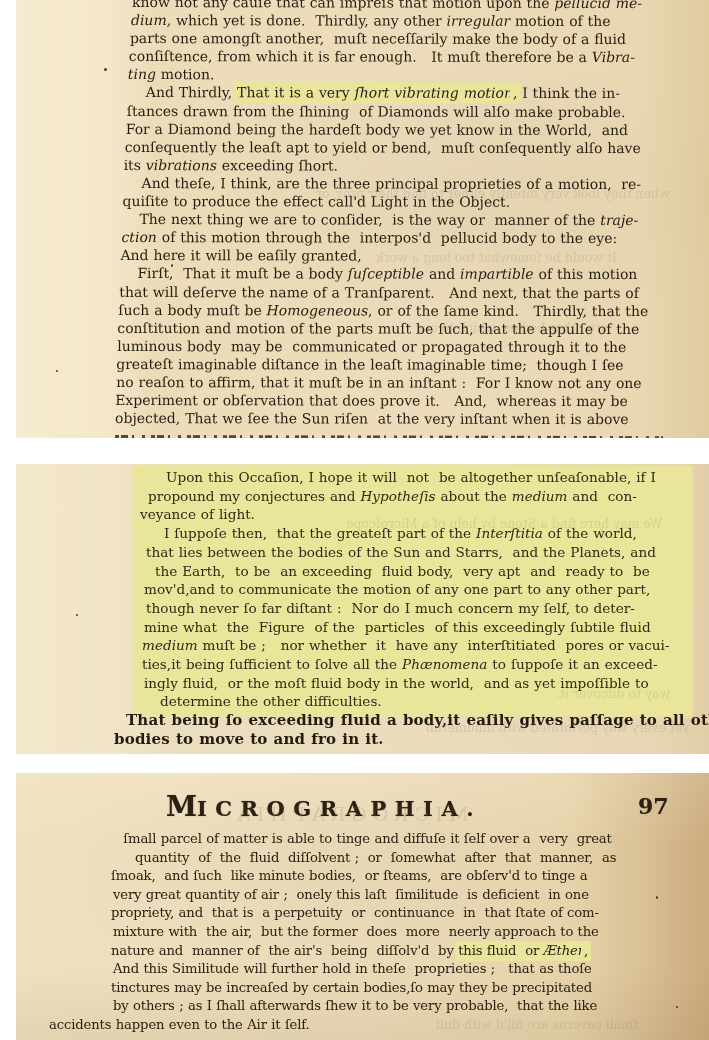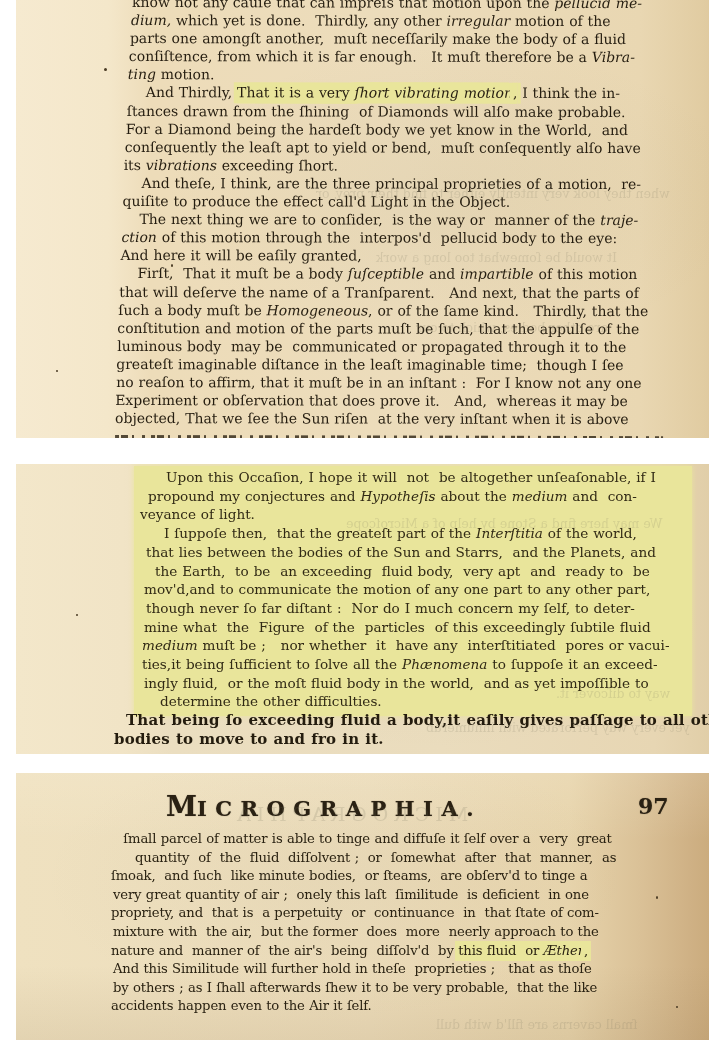--- a/index.html
+++ b/index.html
@@ -140,20 +140,21 @@
   <div class="pagenum">97</div>
   <div class="lines">
       <div class="line" style="margin-left: 62px; text-align: center;"><span>ſmall parcel of matter is able to tinge and diffuſe it ſelf over a  very  great</span></div>
       <div class="line" style="margin-left: 86px;"><span>quantity  of  the  fluid  diſſolvent ;  or  ſomewhat  after  that  manner,  as</span></div>
       <div class="line" style="margin-left: 62px;"><span>ſmoak,  and ſuch  like minute bodies,  or ſteams,  are obſerv'd to tinge a</span></div>
       <div class="line" style="margin-left: 64px;"><span>very great quantity of air ;  onely this laſt  ſimilitude  is deficient  in one</span></div>
       <div class="line" style="margin-left: 62px;"><span>propriety, and  that is  a perpetuity  or  continuance  in  that ſtate of com-</span></div>
       <div class="line" style="margin-left: 64px;"><span>mixture with  the air,  but the former  does  more  neerly approach to the</span></div>
       <div class="line" style="margin-left: 62px;"><span>nature and  manner of  the air's  being  diſſolv'd  by </span><span class="hl">this fluid  or </span><span class="it hl">Æther</span><span class="hl">,</span></div>
       <div class="line" style="margin-left: 64px;"><span>And this Similitude will further hold in theſe  proprieties ;   that as thoſe</span></div>
+      <div class="line" style="margin-left: 62px;"><span>tinctures may be increaſed by certain bodies,ſo may they be precipitated</span></div>
       <div class="line" style="margin-left: 64px;"><span>by others ; as I ſhall afterwards ſhew it to be very probable,  that the like</span></div>
-      <div class="line" style="margin-left: 62px;"><span>accidents happen even to the Air it ſelf.</span></div>
+      <div class="line" style=""><span>accidents happen even to the Air it ſelf.</span></div>
     </div>
   <i class="speck" style="left:640px;top:123px;width:2px;height:3px;"></i>
   <i class="speck" style="left:660px;top:233px;width:2px;height:2px;"></i>
 <div class="ghost" style="left: 215px; top: 30px; font-size: 19px; letter-spacing: 6px;">MICROGRAPHIA</div>
     <div class="ghost" style="left: 420px; top: 244px;">ſmall caverns are fill'd with dull</div>
   </section>
 
 </body></html>

